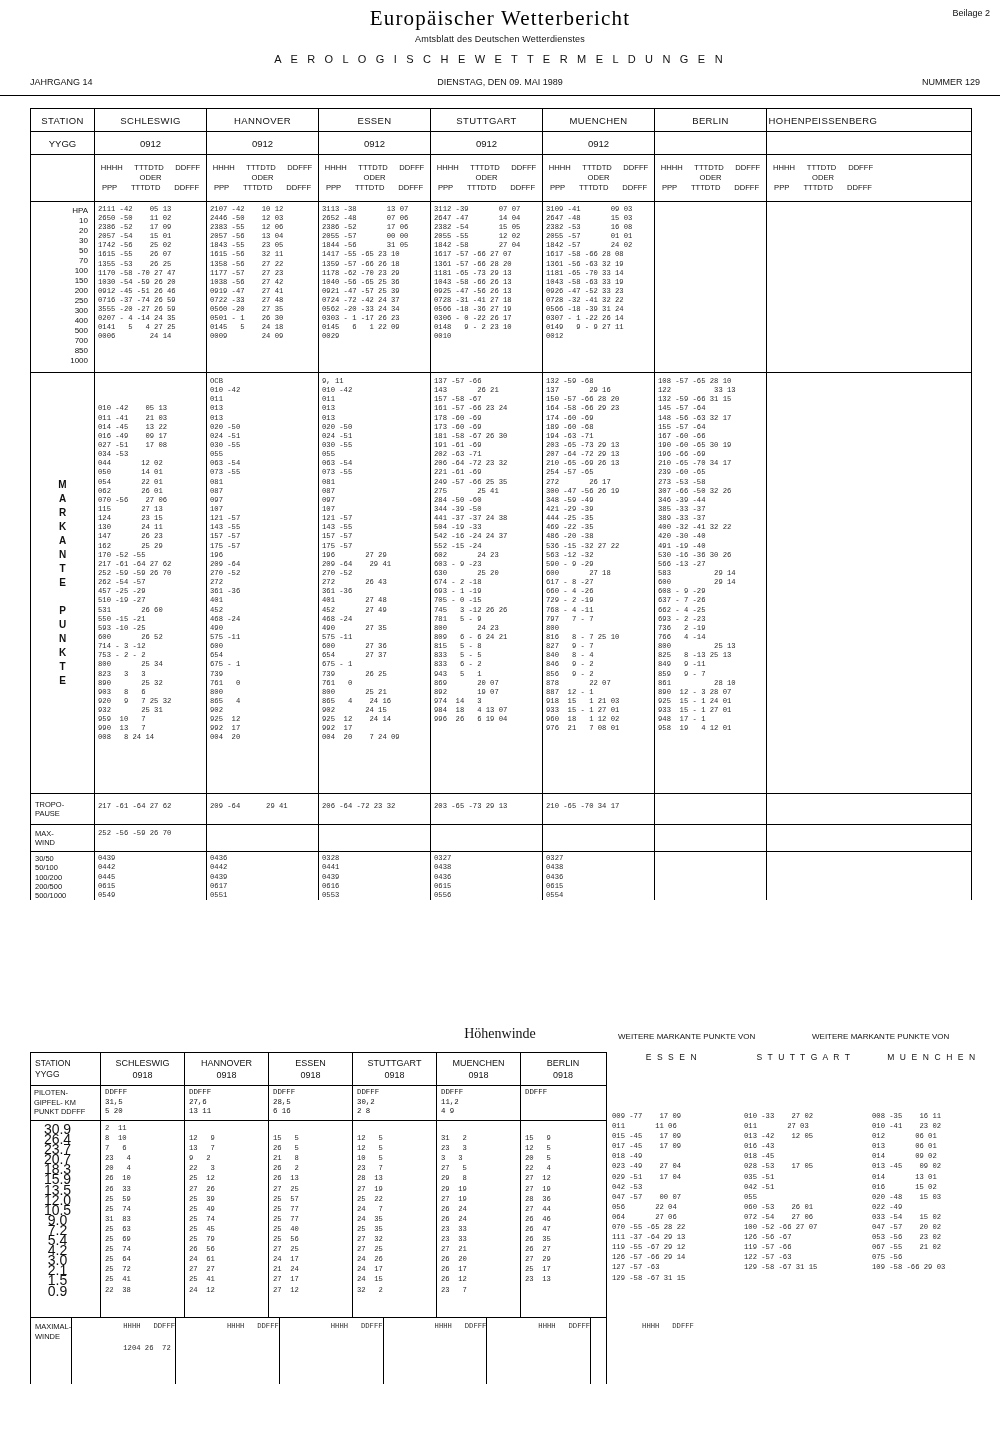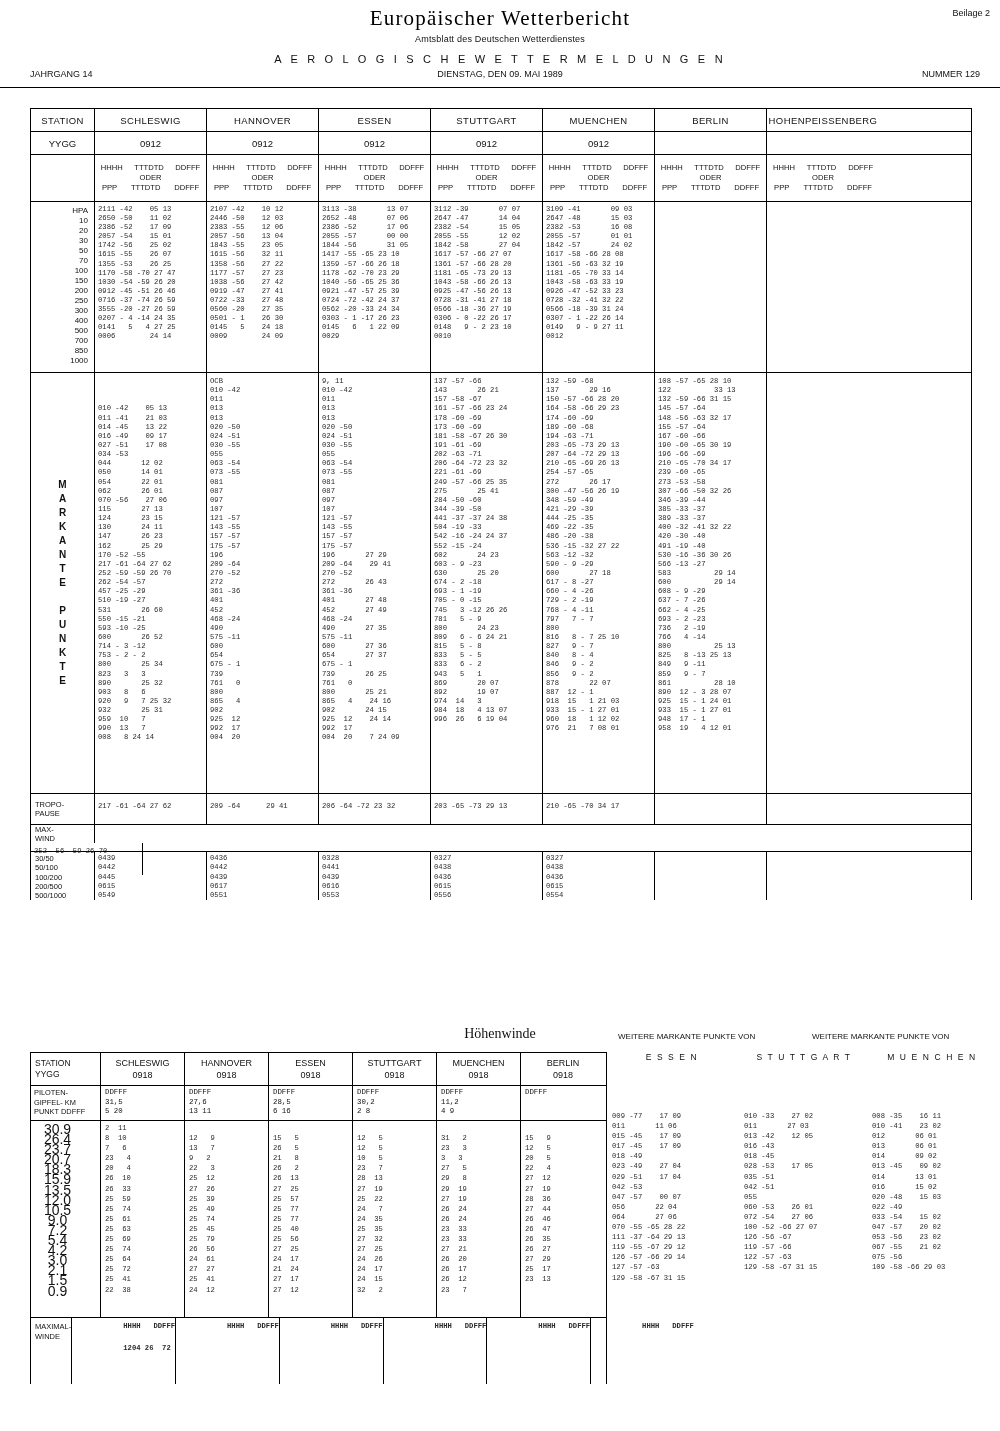--- a/index.html
+++ b/index.html
@@ -16,21 +16,21 @@
   .hdr{position:relative;padding-top:6px;}
   .hdr-title{
     text-align:center;font-family:"Liberation Serif",serif;
     font-size:21px;letter-spacing:1.2px;color:#000;
   }
   .hdr-sub1{text-align:center;font-size:9px;margin-top:3px;letter-spacing:.2px;}
   .hdr-sub2{text-align:center;font-size:11px;margin-top:9px;letter-spacing:3.2px;}
   .hdr-right{position:absolute;right:10px;top:8px;font-size:9px;}
 
   .infoline{
-    position:relative;margin-top:4px;height:18px;font-size:9px;
+    position:relative;margin-top:12px;height:18px;font-size:9px;
     border-bottom:1px solid #000;
   }
   .infoline .left{position:absolute;left:30px;top:0;}
   .infoline .center{position:absolute;left:0;right:0;text-align:center;top:0;}
   .infoline .right{position:absolute;right:20px;top:0;}
 
   
   .mt{position:absolute;left:30px;top:108px;width:940px;border:1px solid #000;border-bottom:none;}
   .mt-row{display:flex;}
   .cellbox{border-right:1px solid #000;box-sizing:border-box;}
@@ -63,21 +63,21 @@
     font-size:10px;line-height:14px;text-align:center;font-weight:bold;letter-spacing:0px;
   }
   .markcol{width:112px;padding-top:4px;}
   .markcol .ln{white-space:pre;padding-left:3px;height:9.15px;font-family:"Liberation Mono",monospace;font-size:7.2px;color:#2a2a2a;}
 
   .tropo-row{border-top:1px solid #000;height:30px;}
   .tropo-lab{width:64px;font-size:7.5px;display:flex;flex-direction:column;justify-content:center;padding-left:4px;}
   .tropocol{width:112px;padding-top:8px;}
   .tropocol .ln{white-space:pre;padding-left:3px;font-family:"Liberation Mono",monospace;font-size:7.2px;color:#2a2a2a;}
 
-  .maxw-row{border-top:1px solid #000;height:26px;flex-direction:column;}
+  .maxw-row{border-top:1px solid #000;height:26px;}
   .maxw-lab{width:64px;font-size:7.5px;display:flex;flex-direction:column;justify-content:center;padding-left:4px;}
   .maxwcol{width:112px;padding-top:4px;}
   .maxwcol .ln{white-space:pre;padding-left:3px;font-family:"Liberation Mono",monospace;font-size:7.2px;color:#2a2a2a;}
 
   .lvl-row{border-top:1px solid #000;height:48px;}
   .lvl-lab{width:64px;font-size:7.5px;padding-left:4px;padding-top:2px;line-height:9.3px;}
   .lvlcol{width:112px;padding-top:2px;}
   .lvlcol .ln{white-space:pre;padding-left:3px;font-family:"Liberation Mono",monospace;font-size:7.2px;height:9.3px;color:#2a2a2a;}
 
   
@@ -96,21 +96,21 @@
   .hw-hdrow{height:34px;border-top:1px solid #000;}
   .hw-hdrow .lb{font-size:7.4px;padding-left:3px;padding-top:2px;line-height:9.5px;}
   .hw-hdrow .cc{font-size:7.4px;padding-left:4px;padding-top:2px;line-height:9.5px;font-family:"Liberation Mono",monospace;}
   .hw-datarow{height:196px;border-top:1px solid #000;}
   .hw-datarow .lb{font-size:14px;text-align:center;padding-right:16px;padding-top:3px;line-height:10.1px;font-family:"Liberation Sans",sans-serif;}
   .hw-datarow .cc{font-family:"Liberation Mono",monospace;font-size:7.2px;padding-left:4px;padding-top:3px;}
   .hw-datarow .cc .ln{white-space:pre;height:10.1px;color:#2a2a2a;}
   .hw-maxrow{height:66px;border-top:1px solid #000;gap:48px;}
   .hw-maxrow .lb{font-size:7.5px;padding-left:4px;padding-top:4px;line-height:10px;}
   .hw-maxrow .cc{font-family:"Liberation Mono",monospace;font-size:7.2px;padding-left:3px;padding-top:4px;}
-  .hw-maxrow .cc .ln{white-space:pre;height:11px;color:#2a2a2a;font-weight:bold;}
+  .hw-maxrow .cc .ln{white-space:pre;height:11px;color:#2a2a2a;}
 
   
   .rp{position:absolute;top:1052px;font-family:"Liberation Mono",monospace;}
   .rp .ttl{font-family:"Liberation Sans",sans-serif;font-size:8.5px;letter-spacing:1.6px;text-align:center;margin-bottom:20px;}
   .rp .ln{white-space:pre;font-size:7.2px;height:10.1px;color:#2a2a2a;}
   #rp-essen{left:612px;width:120px;}
   #rp-stuttgart{left:744px;width:120px;}
   #rp-muenchen{left:872px;width:120px;}
   .rp-body{padding-top:30px;}
 </style>
@@ -865,21 +865,21 @@
           <div class="lines">
             <div class="ln">2  11</div>
             <div class="ln">8  10</div>
             <div class="ln">7   6</div>
             <div class="ln">23   4</div>
             <div class="ln">20   4</div>
             <div class="ln">26  10</div>
             <div class="ln">26  33</div>
             <div class="ln">25  59</div>
             <div class="ln">25  74</div>
-            <div class="ln">25  61</div>
+            <div class="ln">31  83</div>
             <div class="ln">25  63</div>
             <div class="ln">25  69</div>
             <div class="ln">25  74</div>
             <div class="ln">25  64</div>
             <div class="ln">25  72</div>
             <div class="ln">25  41</div>
             <div class="ln">22  38</div>
           </div>
         </div>
       <div class="hw-c cc">

